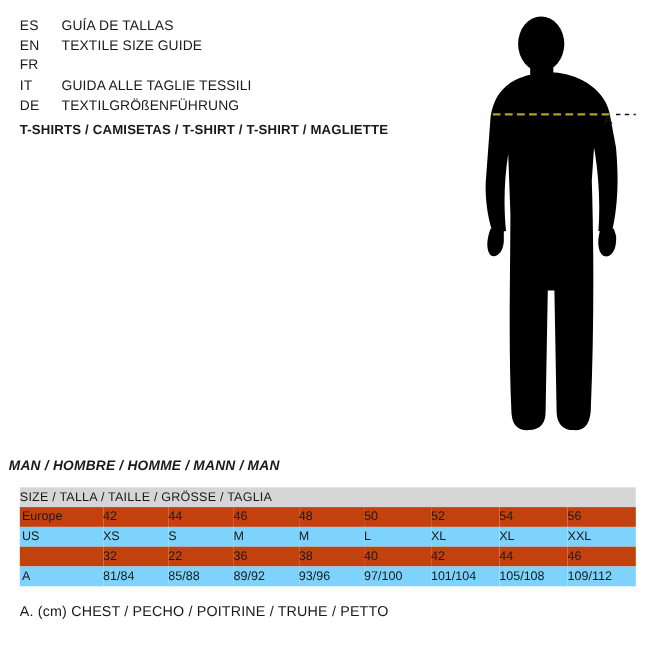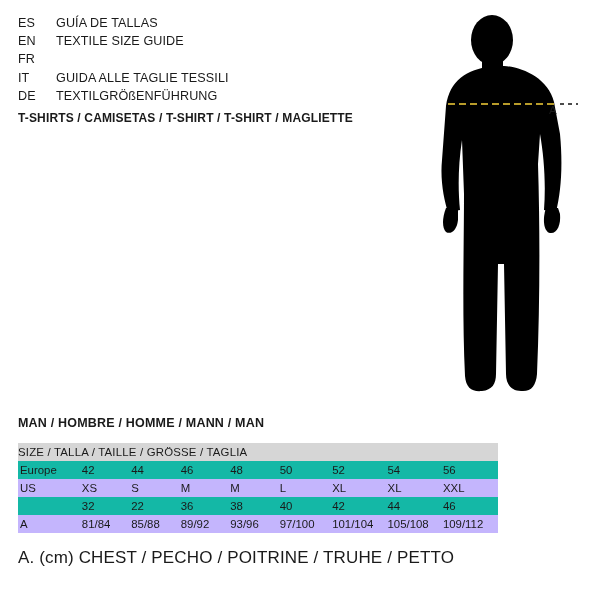--- a/index.html
+++ b/index.html
@@ -76,63 +76,64 @@
     left: 549px;
     font-size: 11.5px;
     color: #1a1a1a;
     letter-spacing: 0.4px;
   }
 
   
   .man-title {
     position: absolute;
     top: 416px;
-    left: 18px;
+    left: 8px;
     font-size: 12.5px;
     font-weight: bold;
     letter-spacing: 0.2px;
     white-space: nowrap;
+    font-style: italic;
   }
 
   table.size-table {
     position: absolute;
     top: 443px;
     left: 18px;
-    width: 480px;
+    width: 560px;
     border-collapse: collapse;
     font-size: 11.4px;
   }
   table.size-table td {
     padding: 0;
     height: 18px;
     vertical-align: middle;
     white-space: nowrap;
   }
   .row-head td {
     background: #d6d6d6;
     font-weight: normal;
     letter-spacing: 0.2px;
     padding-left: 2px;
   }
-  .row-light td { background: #14b8a6; }
-  .row-dark td  { background: #c4b5fd; margin-top: 30px; }
+  .row-light td { background: #c2410c; }
+  .row-dark td  { background: #7dd3fc; margin-top: 30px; }
   .col-label {
     width: 84px;
     padding-left: 2px !important;
   }
   .cell-val {
     width: 68px;
     text-align: left;
   }
 
   .footnote {
     position: absolute;
     top: 548px;
     left: 18px;
-    font-size: 17px;
+    font-size: 13px;
     letter-spacing: 0.15px;
     white-space: nowrap;
   }
 </style>
 </head>
 <body>
 
 <div class="page">
 
   <div class="lang-block">

